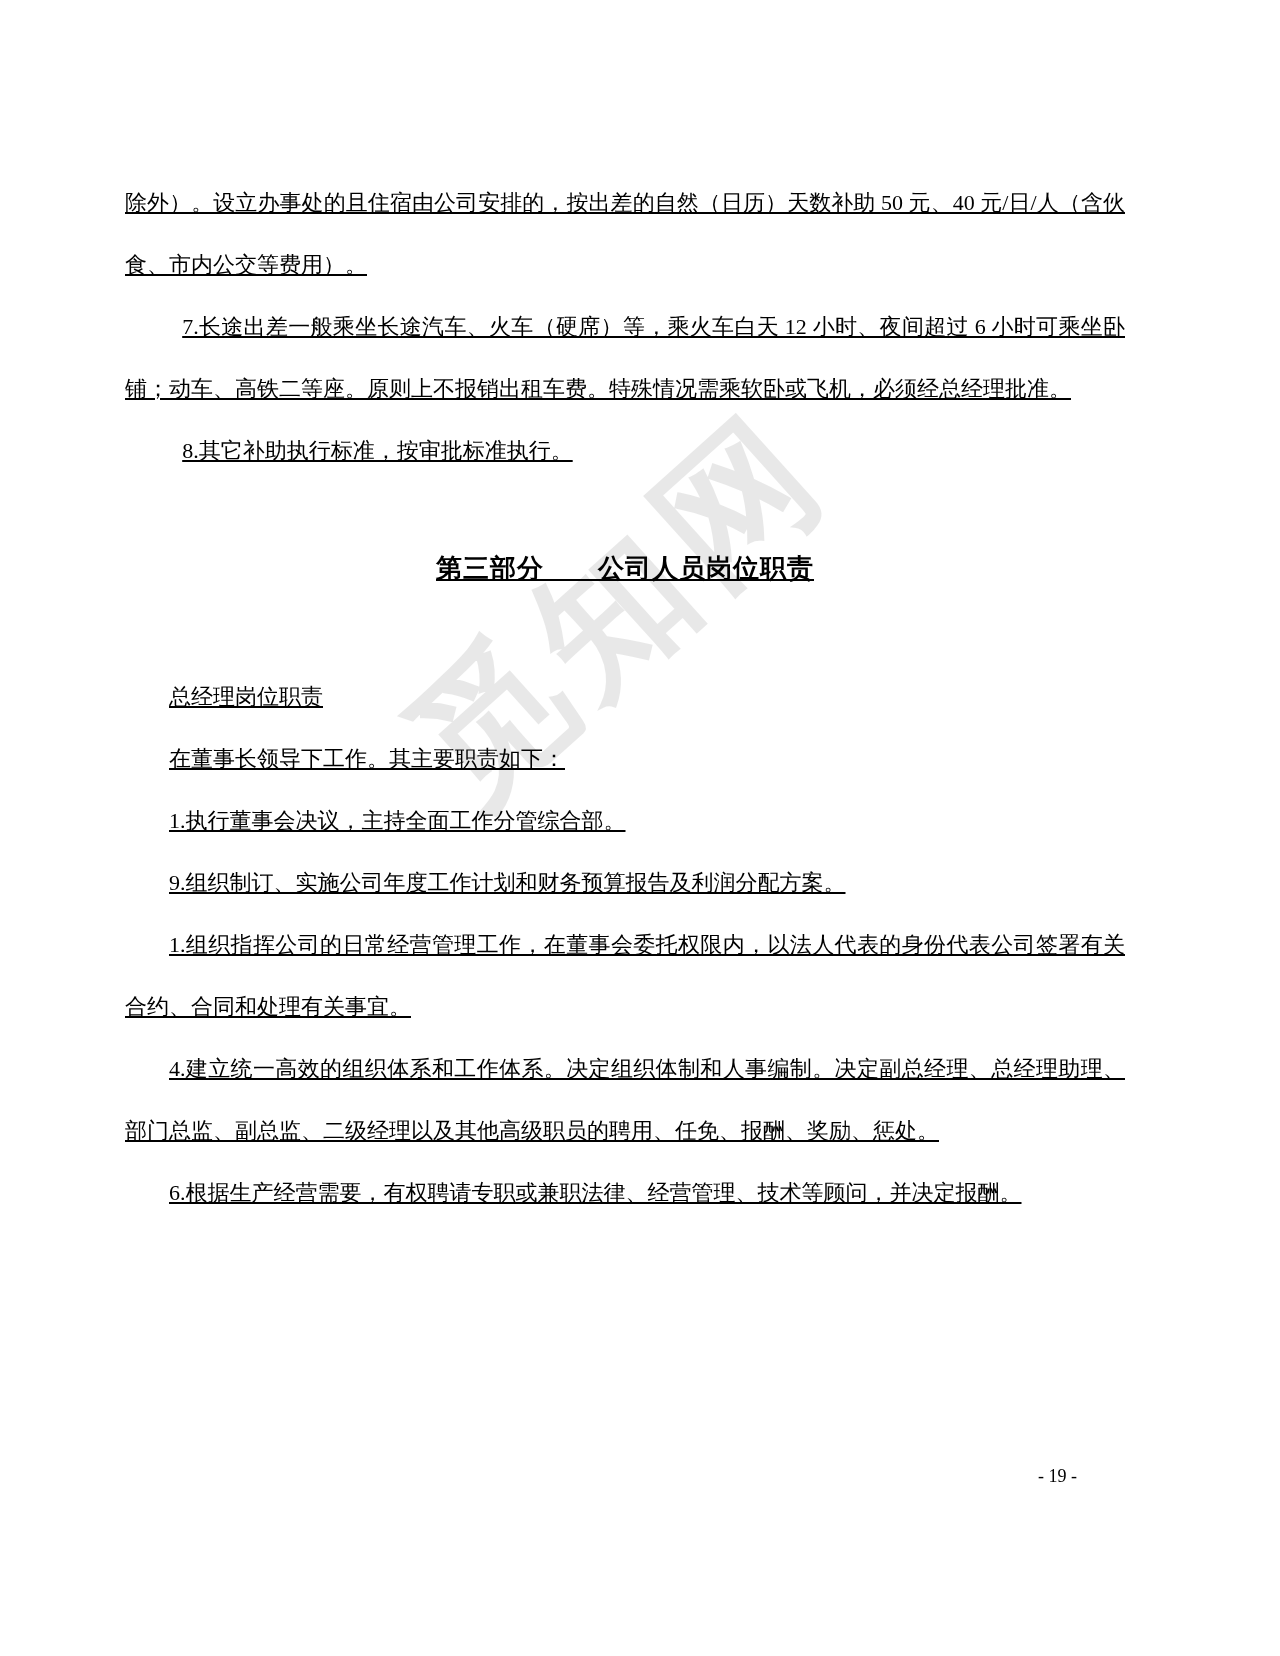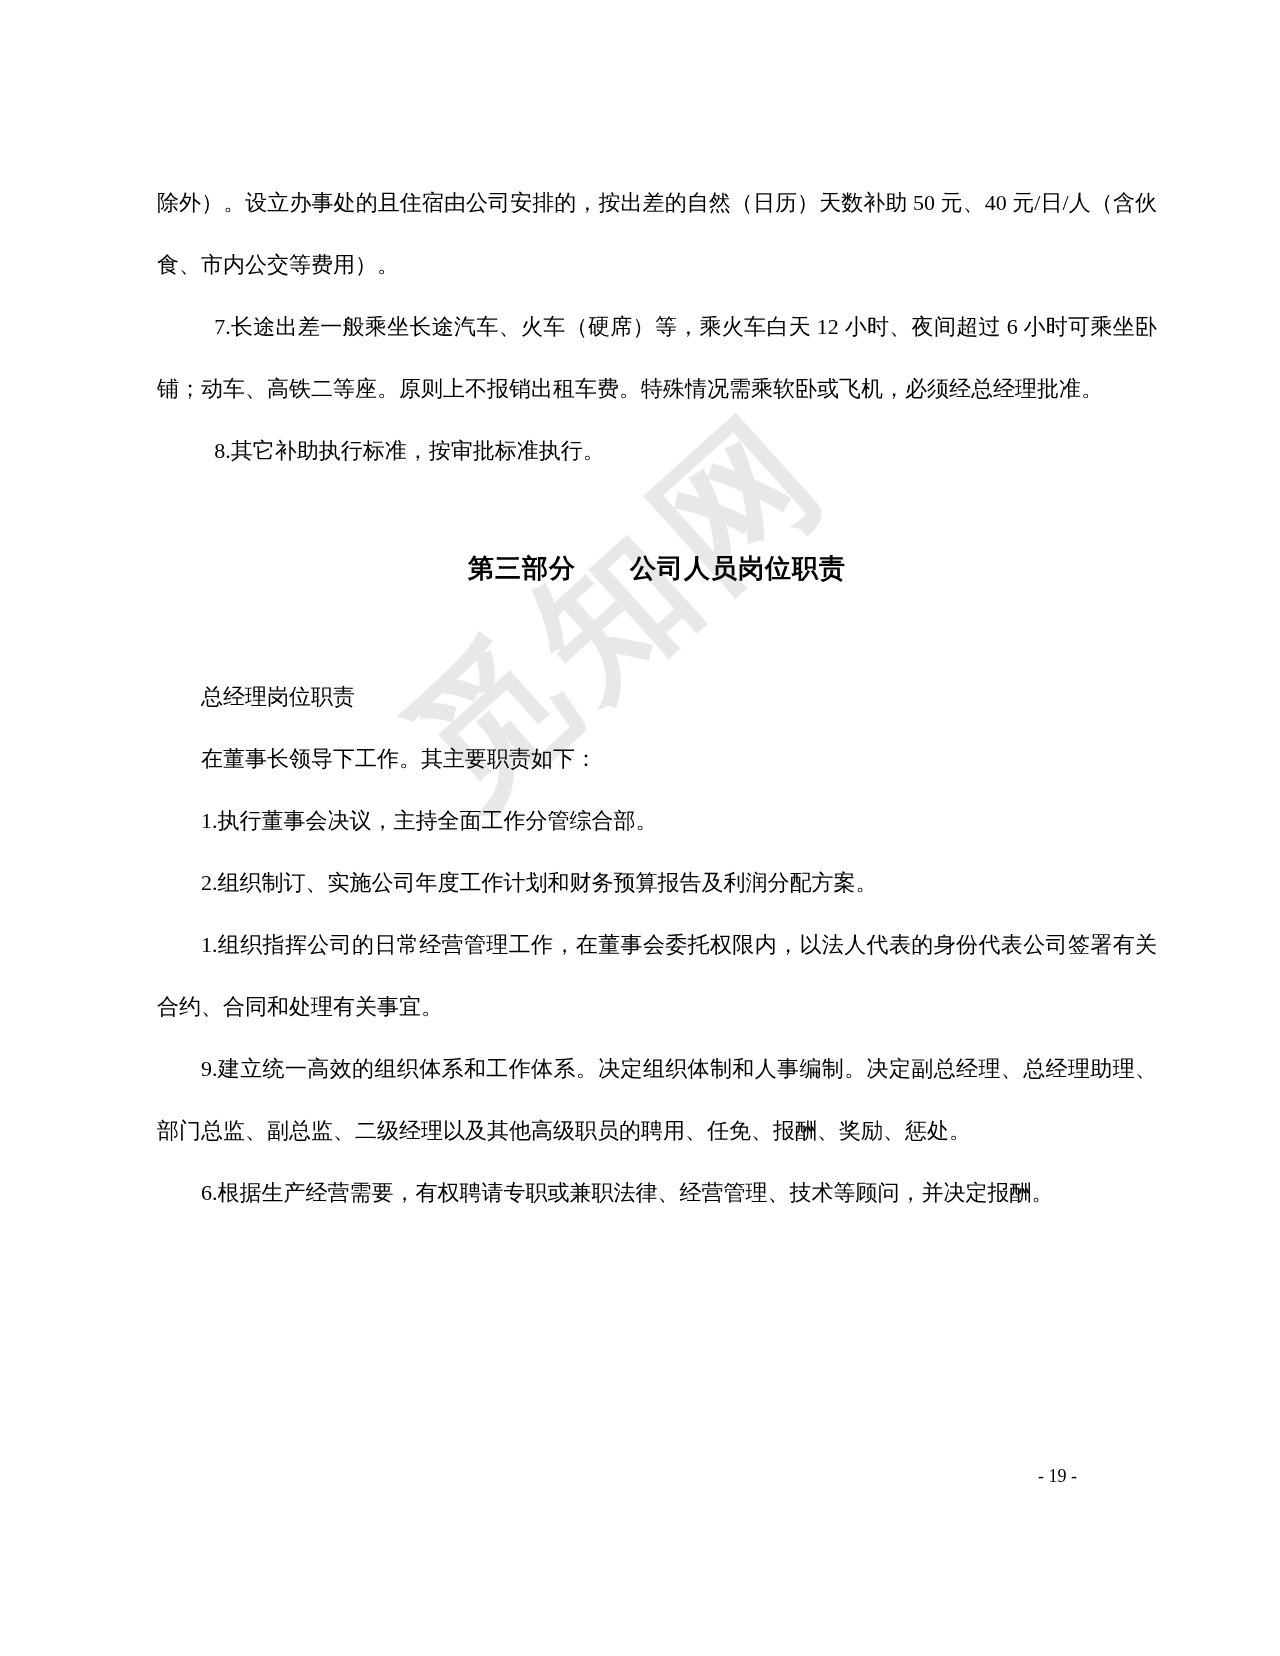--- a/index.html
+++ b/index.html
@@ -31,27 +31,28 @@
     font-weight: bold;
     letter-spacing: 14px;
     color: rgba(0, 0, 0, 0.09);
     white-space: nowrap;
     pointer-events: none;
     user-select: none;
     z-index: 0;
   }
   .doc {
     position: absolute;
-    left: 157px;
+    left: 125px;
     top: 172px;
     width: 1000px;
     font-size: 22px;
     line-height: 62px;
     text-align: justify;
     z-index: 1;
+    text-decoration: underline;
   }
   .para {
     margin: 0;
     padding: 0;
   }
   .indent {
     text-indent: 2em;
   }
   .indent-wide {
     text-indent: 2.6em;
@@ -91,26 +92,26 @@
     <p class="para indent-wide">8.其它补助执行标准，按审批标准执行。</p>
 
     <h1 class="heading">第三部分　　公司人员岗位职责</h1>
 
     <p class="para indent">总经理岗位职责</p>
 
     <p class="para indent">在董事长领导下工作。其主要职责如下：</p>
 
     <p class="para indent">1.执行董事会决议，主持全面工作分管综合部。</p>
 
-    <p class="para indent">2.组织制订、实施公司年度工作计划和财务预算报告及利润分配方案。</p>
+    <p class="para indent">9.组织制订、实施公司年度工作计划和财务预算报告及利润分配方案。</p>
 
 
     <p class="para indent">1.组织指挥公司的日常经营管理工作，在董事会委托权限内，以法人代表的身份代表公司签署有关合约、合同和处理有关事宜。</p>
 
-    <p class="para indent">9.建立统一高效的组织体系和工作体系。决定组织体制和人事编制。决定副总经理、总经理助理、部门总监、副总监、二级经理以及其他高级职员的聘用、任免、报酬、奖励、惩处。</p>
+    <p class="para indent">4.建立统一高效的组织体系和工作体系。决定组织体制和人事编制。决定副总经理、总经理助理、部门总监、副总监、二级经理以及其他高级职员的聘用、任免、报酬、奖励、惩处。</p>
 
     <p class="para indent">6.根据生产经营需要，有权聘请专职或兼职法律、经营管理、技术等顾问，并决定报酬。</p>
 
   </main>
 
   <div class="page-number">- 19 -</div>
 
 </div>
 
 </body></html>

